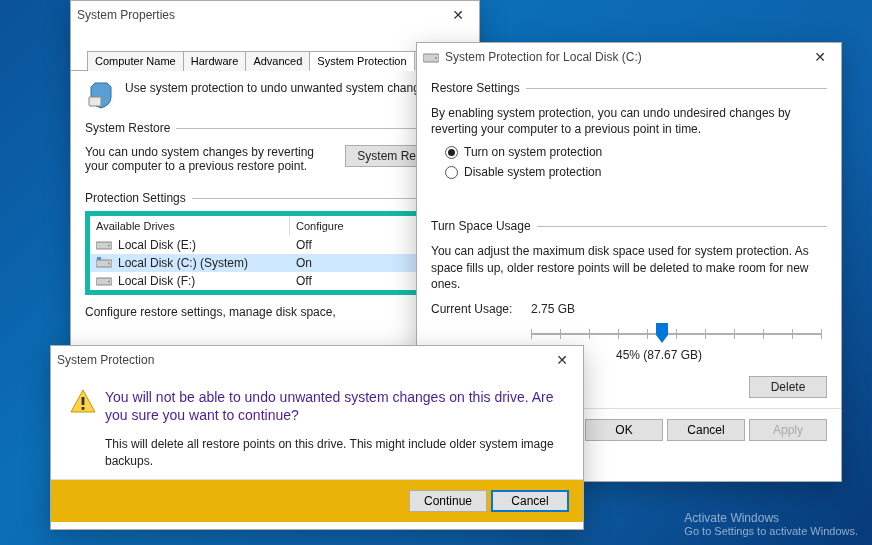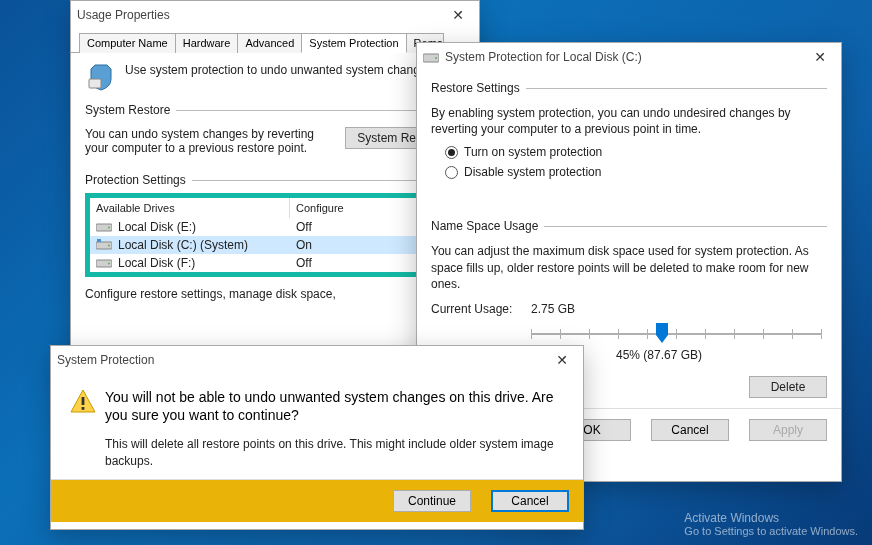--- a/index.html
+++ b/index.html
@@ -29,22 +29,22 @@
 .titlebar .spacer { flex: 1; }
 .close-x {
   width: 30px; height: 20px;
   display: flex; align-items: center; justify-content: center;
   font-size: 14px; color: #333;
   cursor: default;
 }
 .tabs {
   display: flex;
   border-bottom: 1px solid #aaa;
-  padding: 0 8px;
-  margin-top: 3px;
+  padding: 0 16px;
+  margin-top: 21px;
 }
 .tab {
   padding: 3px 7px;
   border: 1px solid #aaa;
   border-bottom: none;
   background: #f5f5f5;
   margin-right: -1px;
   font-size: 11px;
   position: relative;
   top: 1px;
@@ -87,34 +87,34 @@
 .radio.checked .dot::after { content:""; width:7px; height:7px; background:#222; border-radius:50%; }
 .slider-track {
   height: 20px; position: relative; margin: 8px 0 4px;
 }
 .slider-track .line { position:absolute; left:0; right:0; top:9px; height:2px; background:#b0b0b0; }
 .slider-track .tick { position:absolute; top:5px; width:1px; height:10px; background:#b0b0b0; }
 .slider-thumb {
   position:absolute; top:-1px; width:12px; height:20px;
 }
 .slider-thumb svg { display:block; }
-.btn-row { display:flex; justify-content:flex-end; gap:20px; padding:10px 14px; border-top:1px solid #ddd; }
+.btn-row { display:flex; justify-content:flex-end; gap:4px; padding:10px 14px; border-top:1px solid #ddd; }
 .warn-ico { width:28px; height:28px; margin-right:8px; flex-shrink:0; }
-.confirm-text { color:#000000; font-size:14px; line-height:1.3; }
+.confirm-text { color:#4c1d95; font-size:14px; line-height:1.3; }
 .watermark {
   position:absolute; right:14px; bottom:8px; text-align:left;
   color:rgba(255,255,255,.55); font-size:12px;
 }
 </style>
 </head>
 <body>
 
 <div class="win" style="left:70px; top:0; width:410px; height:380px;">
   <div class="titlebar">
-    <span>Usage Properties</span>
+    <span>System Properties</span>
     <span class="spacer"></span>
     <span class="close-x">✕</span>
   </div>
   <div class="tabs">
     <div class="tab">Computer Name</div>
     <div class="tab">Hardware</div>
     <div class="tab">Advanced</div>
     <div class="tab active">System Protection</div>
     <div class="tab" style="width:38px; overflow:hidden;">Remote</div>
   </div>
@@ -200,21 +200,21 @@
     <div class="radio checked">
         <span class="dot"></span>
         <span>Turn on system protection</span>
       </div>
     <div class="radio">
         <span class="dot"></span>
         <span>Disable system protection</span>
       </div>
 
     <div class="group-title" style="margin-top:40px;">
-        <span class="fieldset-label">Name Space Usage</span>
+        <span class="fieldset-label">Turn Space Usage</span>
         <span class="line"></span>
       </div>
     <div style="margin:10px 0 10px; line-height:1.35;">You can adjust the maximum disk space used for system protection. As space fills up, older restore points will be deleted to make room for new ones.</div>
     <div style="display:flex;">
       <span style="width:100px;">Current Usage:</span>
       <span>2.75 GB</span>
     </div>
     <div class="slider-track" style="margin-left:100px; margin-right:6px;">
       <div class="line"></div>
       <div class="tick" style="left:0%"></div>

